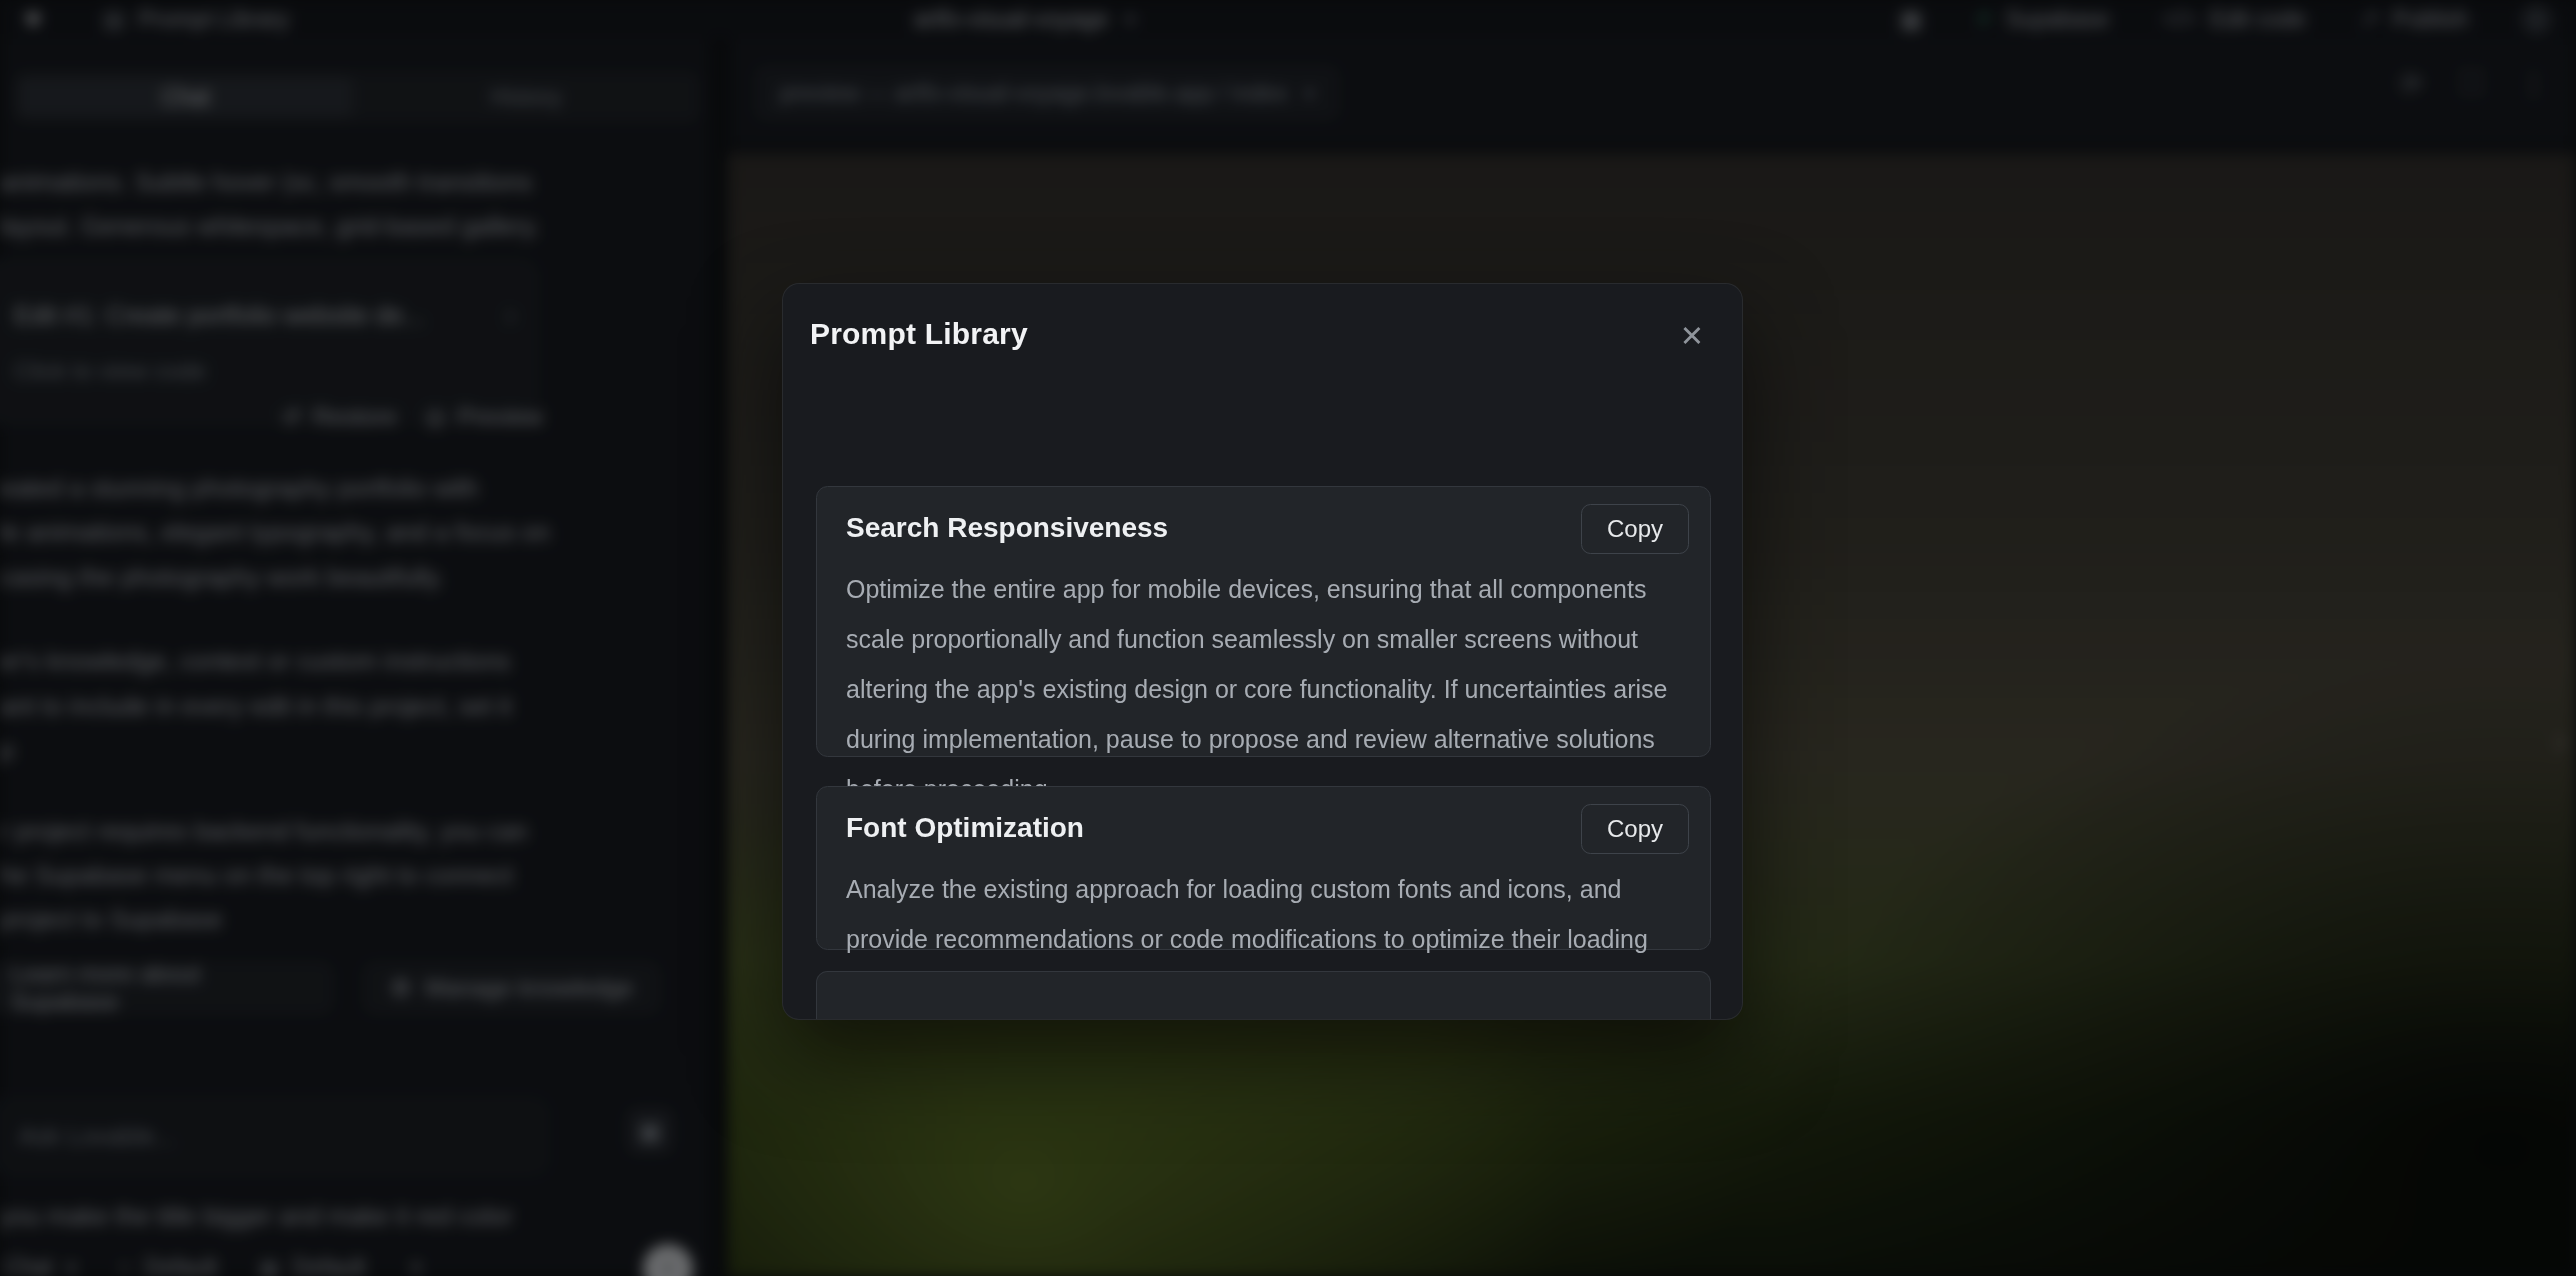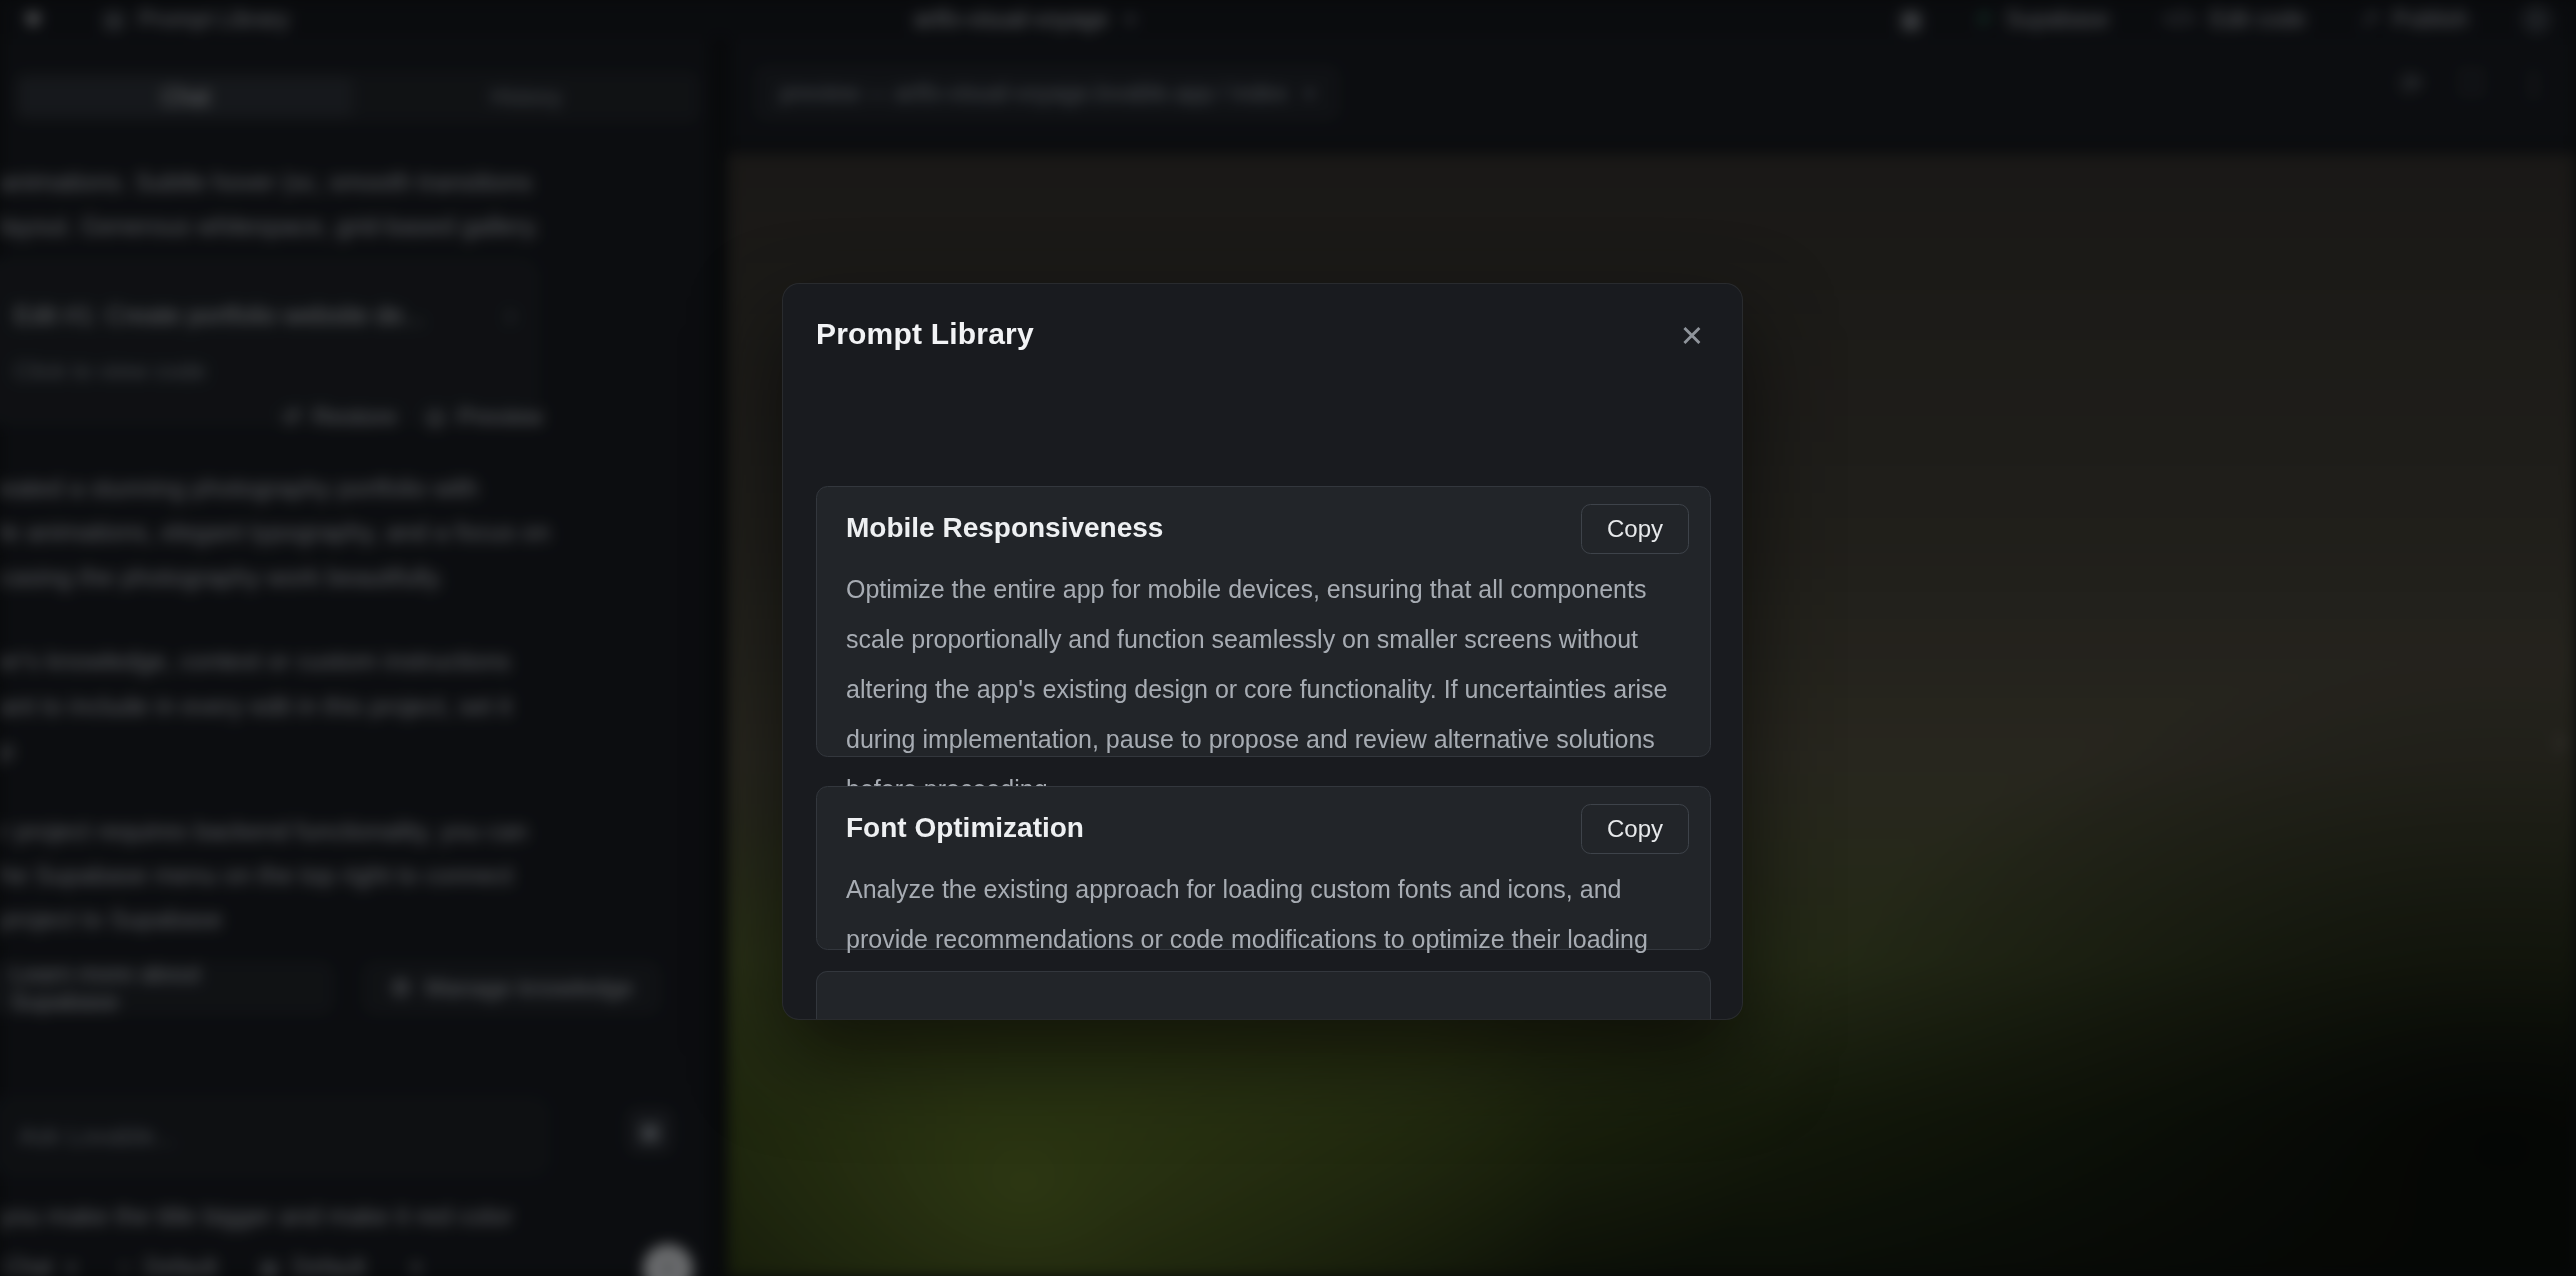--- a/index.html
+++ b/index.html
@@ -50,21 +50,21 @@
       radial-gradient(30% 40% at 38% 78%, rgba(120,140,40,.35), rgba(0,0,0,0) 70%),
       radial-gradient(26% 32% at 23% 42%, rgba(215,190,130,.30), rgba(0,0,0,0) 70%),
       radial-gradient(55% 60% at 96% 88%, rgba(0,0,0,.85), rgba(0,0,0,0) 72%),
       linear-gradient(180deg,#35302a 0%, #443f33 34%, #55503c 54%, #4c5628 72%, #27320f 86%, #131908 100%);
   }
   .edge-chev { position:absolute; right:9.6px; top:679px; color:rgba(255,255,255,.28); font-size:40px; }
 
   
   .overlay { position:absolute; inset:0; background:rgba(5,7,9,.48); }
   .modal { position:absolute; left:782px; top:283px; width:961px; height:737px; background:#191b1f; border:1px solid rgba(255,255,255,.07); border-radius:17.3px; box-shadow:0 39px 87px rgba(0,0,0,.6); overflow:hidden; }
-  .m-title { position:absolute; left:33px; top:33px; font-size:30px; font-weight:700; color:#f2f3f5; letter-spacing:0.2px; }
+  .m-title { position:absolute; left:27px; top:33px; font-size:30px; font-weight:700; color:#f2f3f5; letter-spacing:0.2px; }
   .m-close { position:absolute; right:29px; top:31px; width:42px; height:42px; display:flex; align-items:center; justify-content:center; color:#8f949b; font-size:29px; cursor:pointer; }
   .m-search { position:absolute; left:33px; top:104px; width:895px; height:64px; background:#222529; border:1px solid #3b4046; border-radius:11.6px; color:#d7dade; font-size:26px; padding:0 29px; font-family:inherit; outline:none; }
   .m-search::placeholder { color:#959aa1; }
   .p-card { position:absolute; left:33px; width:895px; background:#222529; border:1px solid #33373d; border-radius:11.6px; }
   .p-card.c1 { top:202px; height:271px; }
   .p-card.c2 { top:502px; height:164px; }
   .p-card.c3 { top:687px; height:77px; border-bottom:none; border-radius:11.6px 11.6px 0 0; }
   .p-title { position:absolute; left:29px; top:25px; font-size:28px; font-weight:700; color:#eef0f2; }
   .copy-btn { position:absolute; right:21px; top:17.3px; height:50px; padding:12px 25px; display:flex; align-items:center; justify-content:center; background:transparent; border:1px solid #3e434a; border-radius:9.6px; color:#e7e9eb; font-size:24px; font-family:inherit; cursor:pointer; }
   .p-body { position:absolute; left:29px; right:29px; top:77px; color:#a7acb3; font-size:25px; line-height:50px; }
@@ -196,21 +196,21 @@
   </div>
 
   <div class="overlay"></div>
 
   <div class="modal">
     <div class="m-title">Prompt Library</div>
     <div class="m-close">✕</div>
 
 
     <div class="p-card c1">
-      <div class="p-title">Mobile Responsiveness</div>
+      <div class="p-title">Search Responsiveness</div>
       <button class="copy-btn">Copy</button>
       <div class="p-body">Optimize the entire app for mobile devices, ensuring that all components scale proportionally and function seamlessly on smaller screens without altering the app's existing design or core functionality. If uncertainties arise during implementation, pause to propose and review alternative solutions before proceeding.</div>
     </div>
 
     <div class="p-card c2">
       <div class="p-title">Font Optimization</div>
       <button class="copy-btn">Copy</button>
       <div class="p-body">Analyze the existing approach for loading custom fonts and icons, and provide recommendations or code modifications to optimize their loading efficiency</div>
     </div>
 

